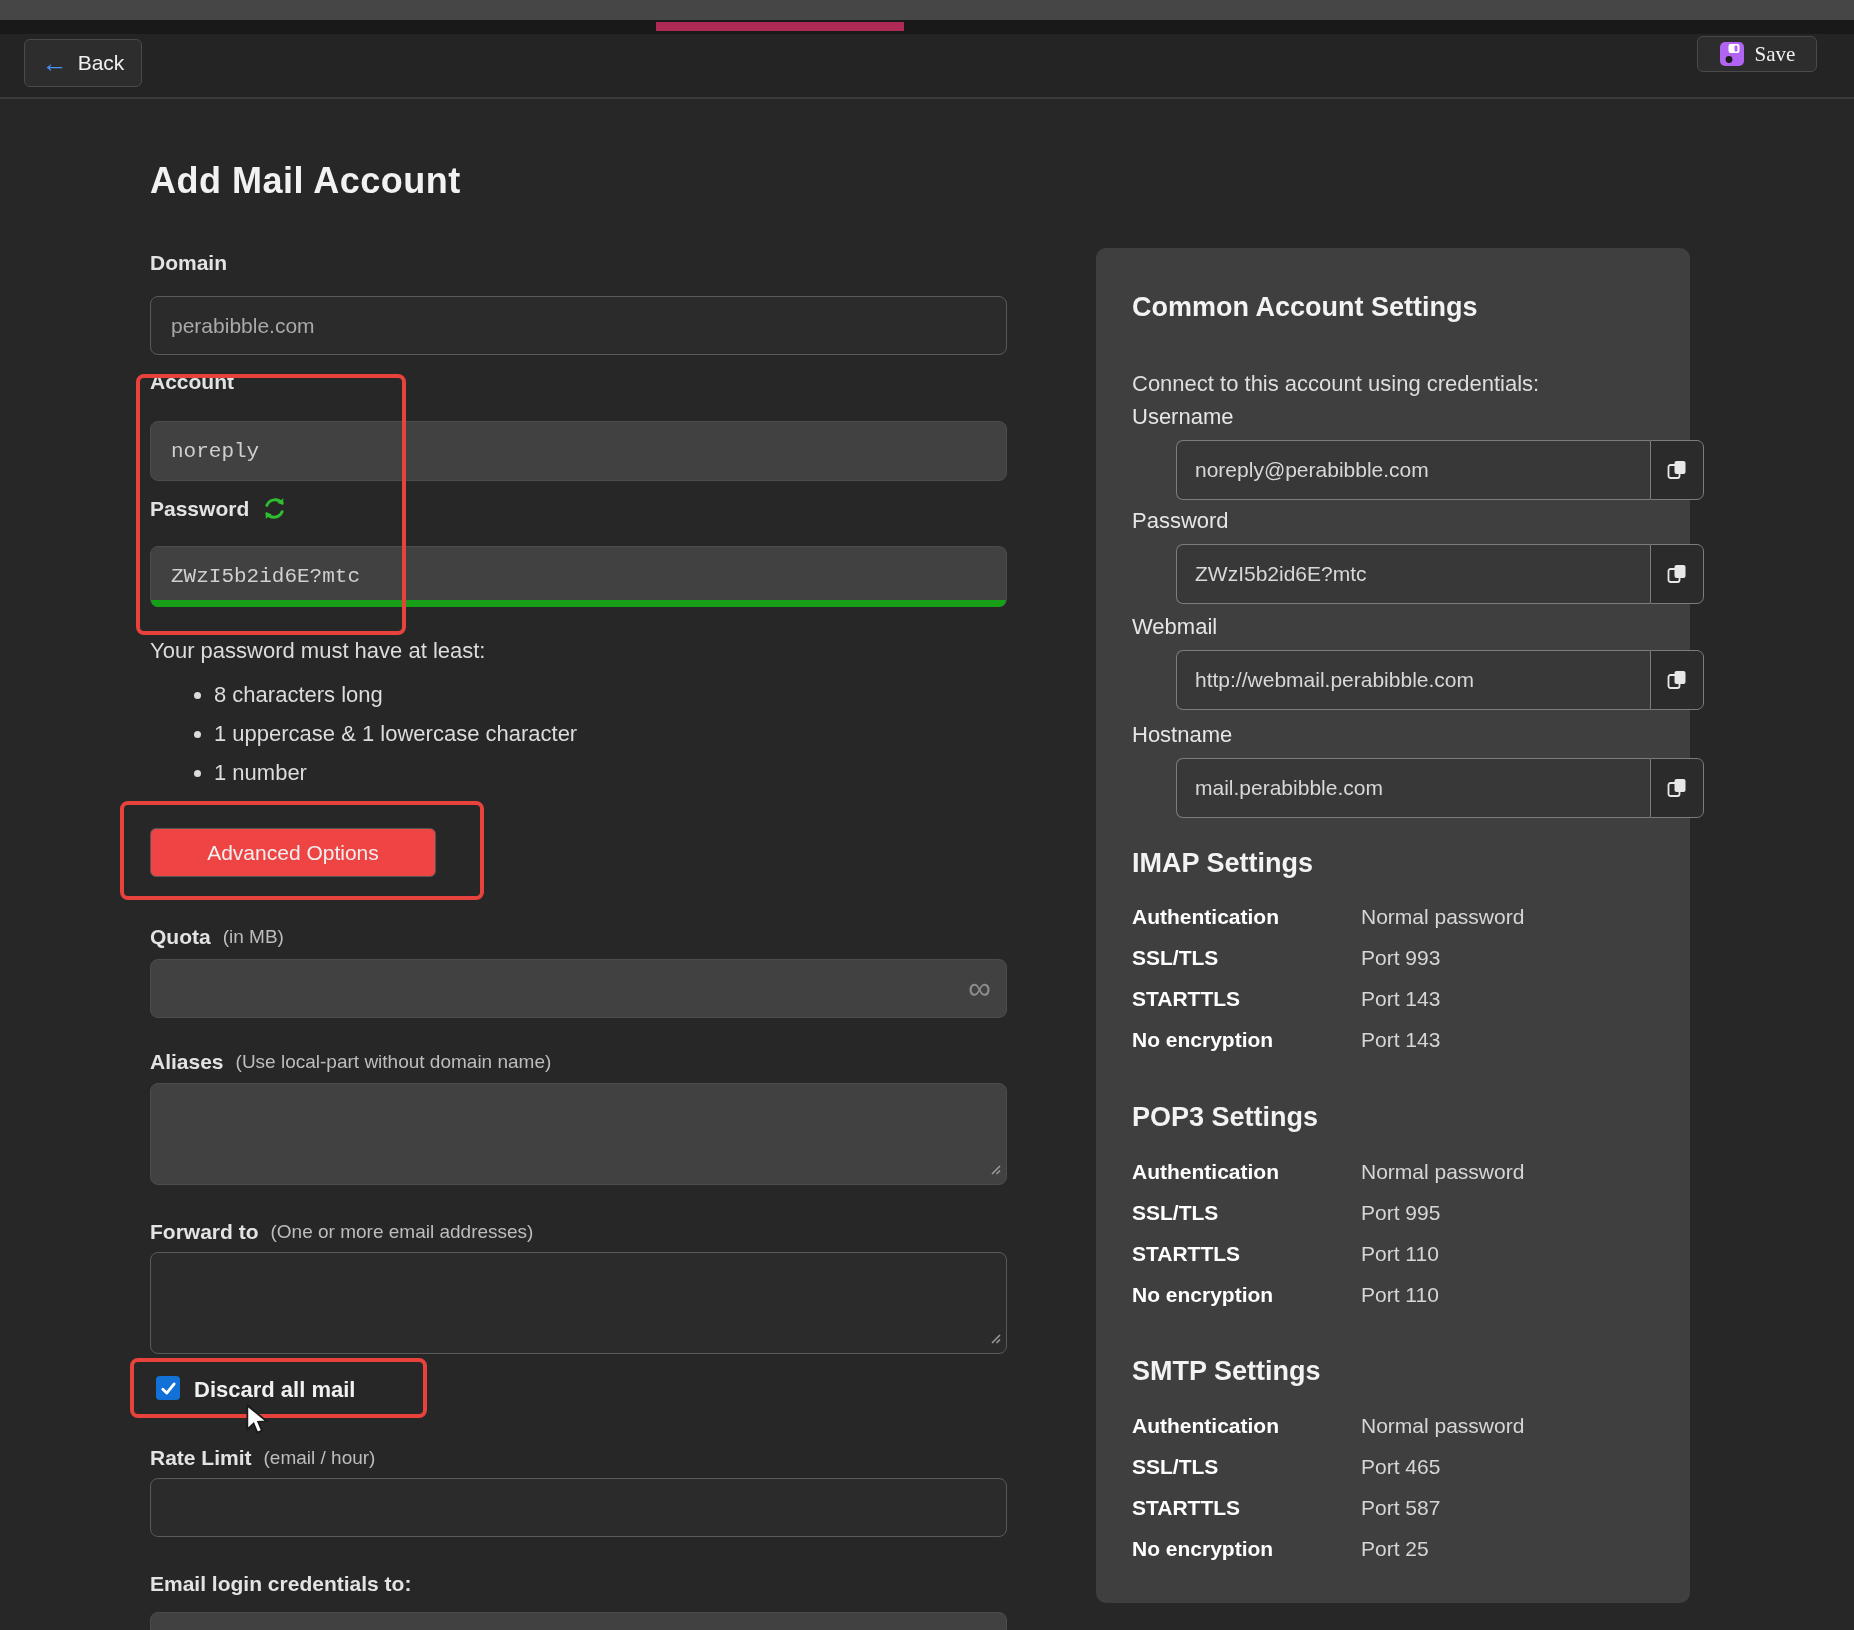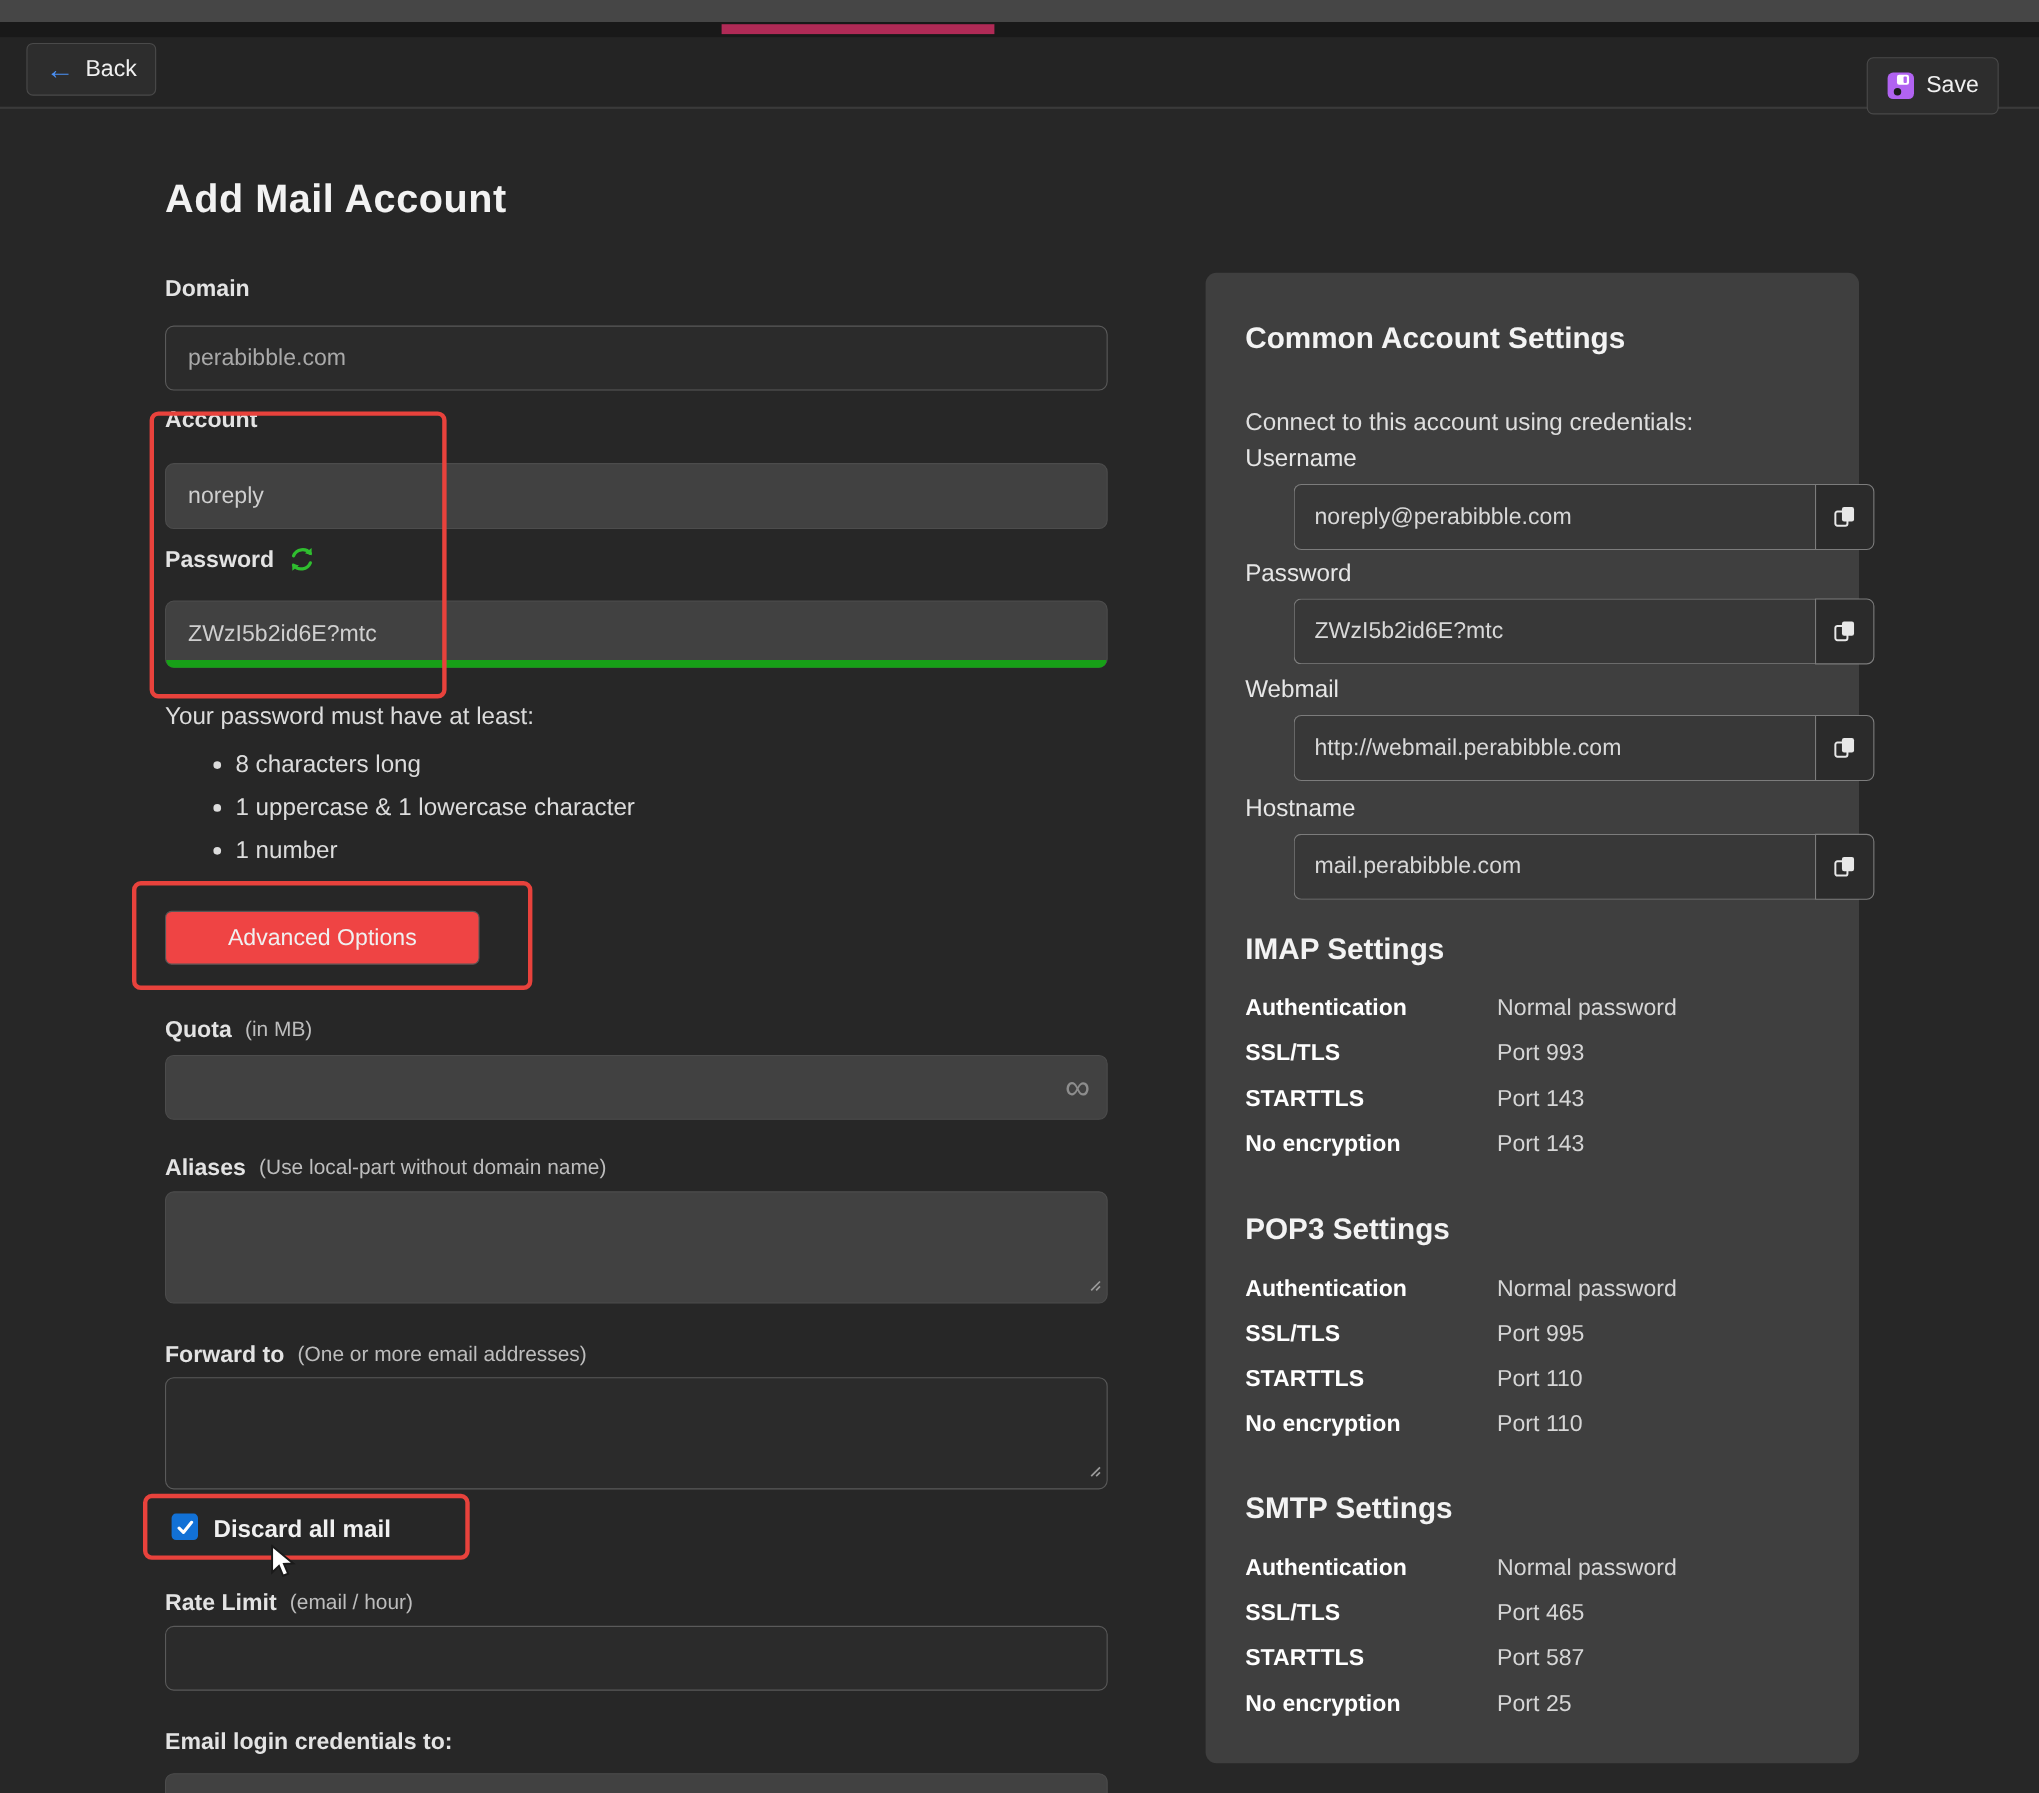--- a/index.html
+++ b/index.html
@@ -16,33 +16,33 @@
   .strip-top{left:0;top:0;width:1854px;height:20px;background:#464646;}
   .strip-dark{left:0;top:20px;width:1854px;height:14px;background:#191919;}
   .scroll-thumb{left:656px;top:22px;width:248px;height:9px;background:#b02a56;}
   .toolbar{left:0;top:34px;width:1854px;height:63px;background:#242424;border-bottom:2px solid #3a3a3a;}
   .btn{
     position:absolute;display:flex;align-items:center;justify-content:center;gap:10px;
     background:#2d2d2d;border:1px solid #4a4a4a;border-radius:6px;
     color:#f0f0f0;font-size:21px;cursor:pointer;box-sizing:border-box;
   }
   .back-btn{left:24px;top:5px;width:118px;height:48px;}
-  .save-btn{left:1697px;top:18px;width:120px;height:52px;}
+  .save-btn{left:1697px;top:2px;width:120px;height:36px;font-family:Liberation Serif, serif;}
   .back-arrow{color:#4a90f4;font-size:26px;font-weight:bold;line-height:1;}
   
   .page-title{left:150px;top:160px;font-size:36px;font-weight:bold;color:#f2f2f2;letter-spacing:.5px;}
   .lbl{font-size:21px;font-weight:bold;color:#e3e3e3;display:flex;align-items:center;gap:12px;}
   .hint{font-size:19px;font-weight:normal;color:#bdbdbd;}
   .fld{
     position:absolute;left:150px;width:857px;box-sizing:border-box;
     border-radius:8px;font-size:21px;color:#cfcfcf;padding:11px 20px;
     background:#2b2b2b;border:1px solid #5a5a5a;outline:none;
     font-family:"Liberation Sans","DejaVu Sans",sans-serif;
   }
-  .fld.filled{background:#414141;border-color:#4c4c4c;}
+  .fld.filled{background:#414141;border-color:#4c4c4c;font-family:Liberation Mono, monospace;}
   textarea.fld{resize:none;padding-top:12px;}
   .pw-wrap{left:150px;top:546px;width:857px;height:61px;}
   .pw-wrap .fld{left:0;top:0;width:857px;height:61px;}
   .pw-strength{position:absolute;left:1px;right:1px;bottom:0;height:7px;background:#17a017;border-radius:0 0 8px 8px;}
   .rules-intro{left:150px;top:638px;font-size:22px;color:#dcdcdc;}
   .rules{left:190px;top:682px;margin:0;padding:0 0 0 24px;font-size:22px;color:#dcdcdc;}
   .rules li{margin-bottom:13px;}
   .adv-btn{left:150px;top:828px;width:286px;height:49px;background:#ef4444;border:1px solid #565656;font-size:21px;}
   .annot{position:absolute;border:4px solid #e8423c;border-radius:8px;pointer-events:none;z-index:6;background:transparent;}
   .infinity{position:absolute;right:16px;top:50%;transform:translateY(-52%);font-size:32px;color:#8d8d8d;}

